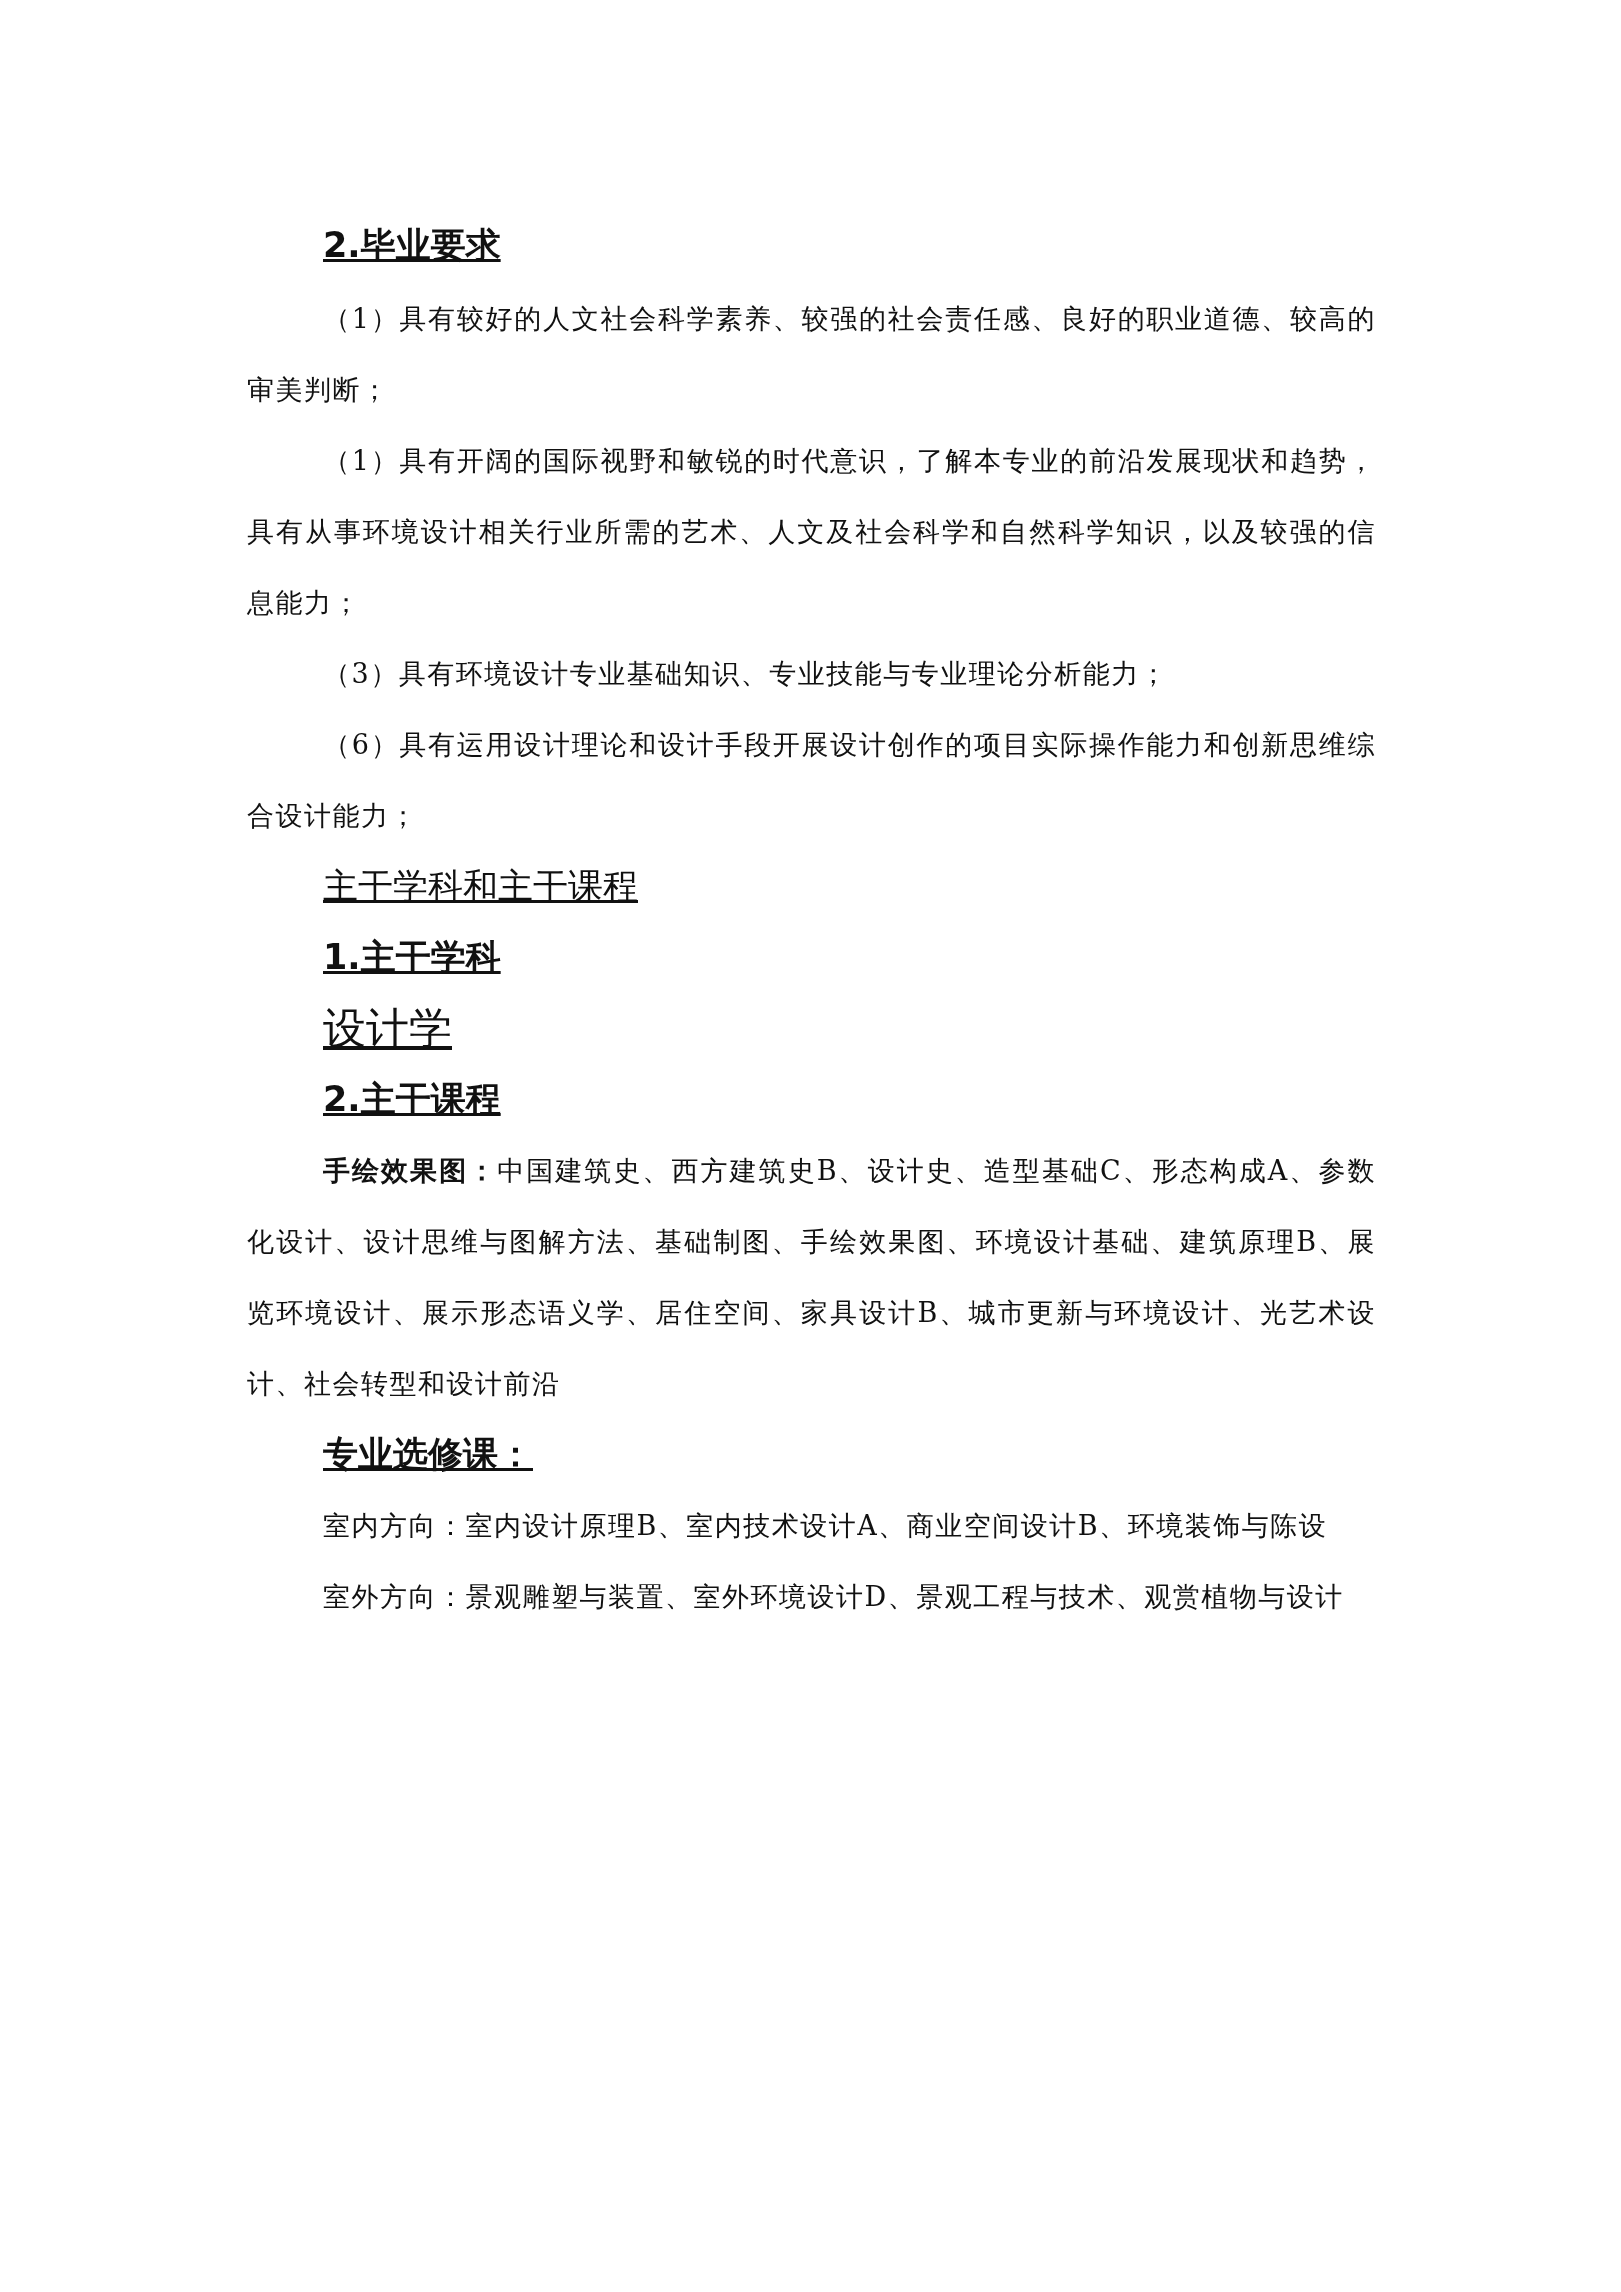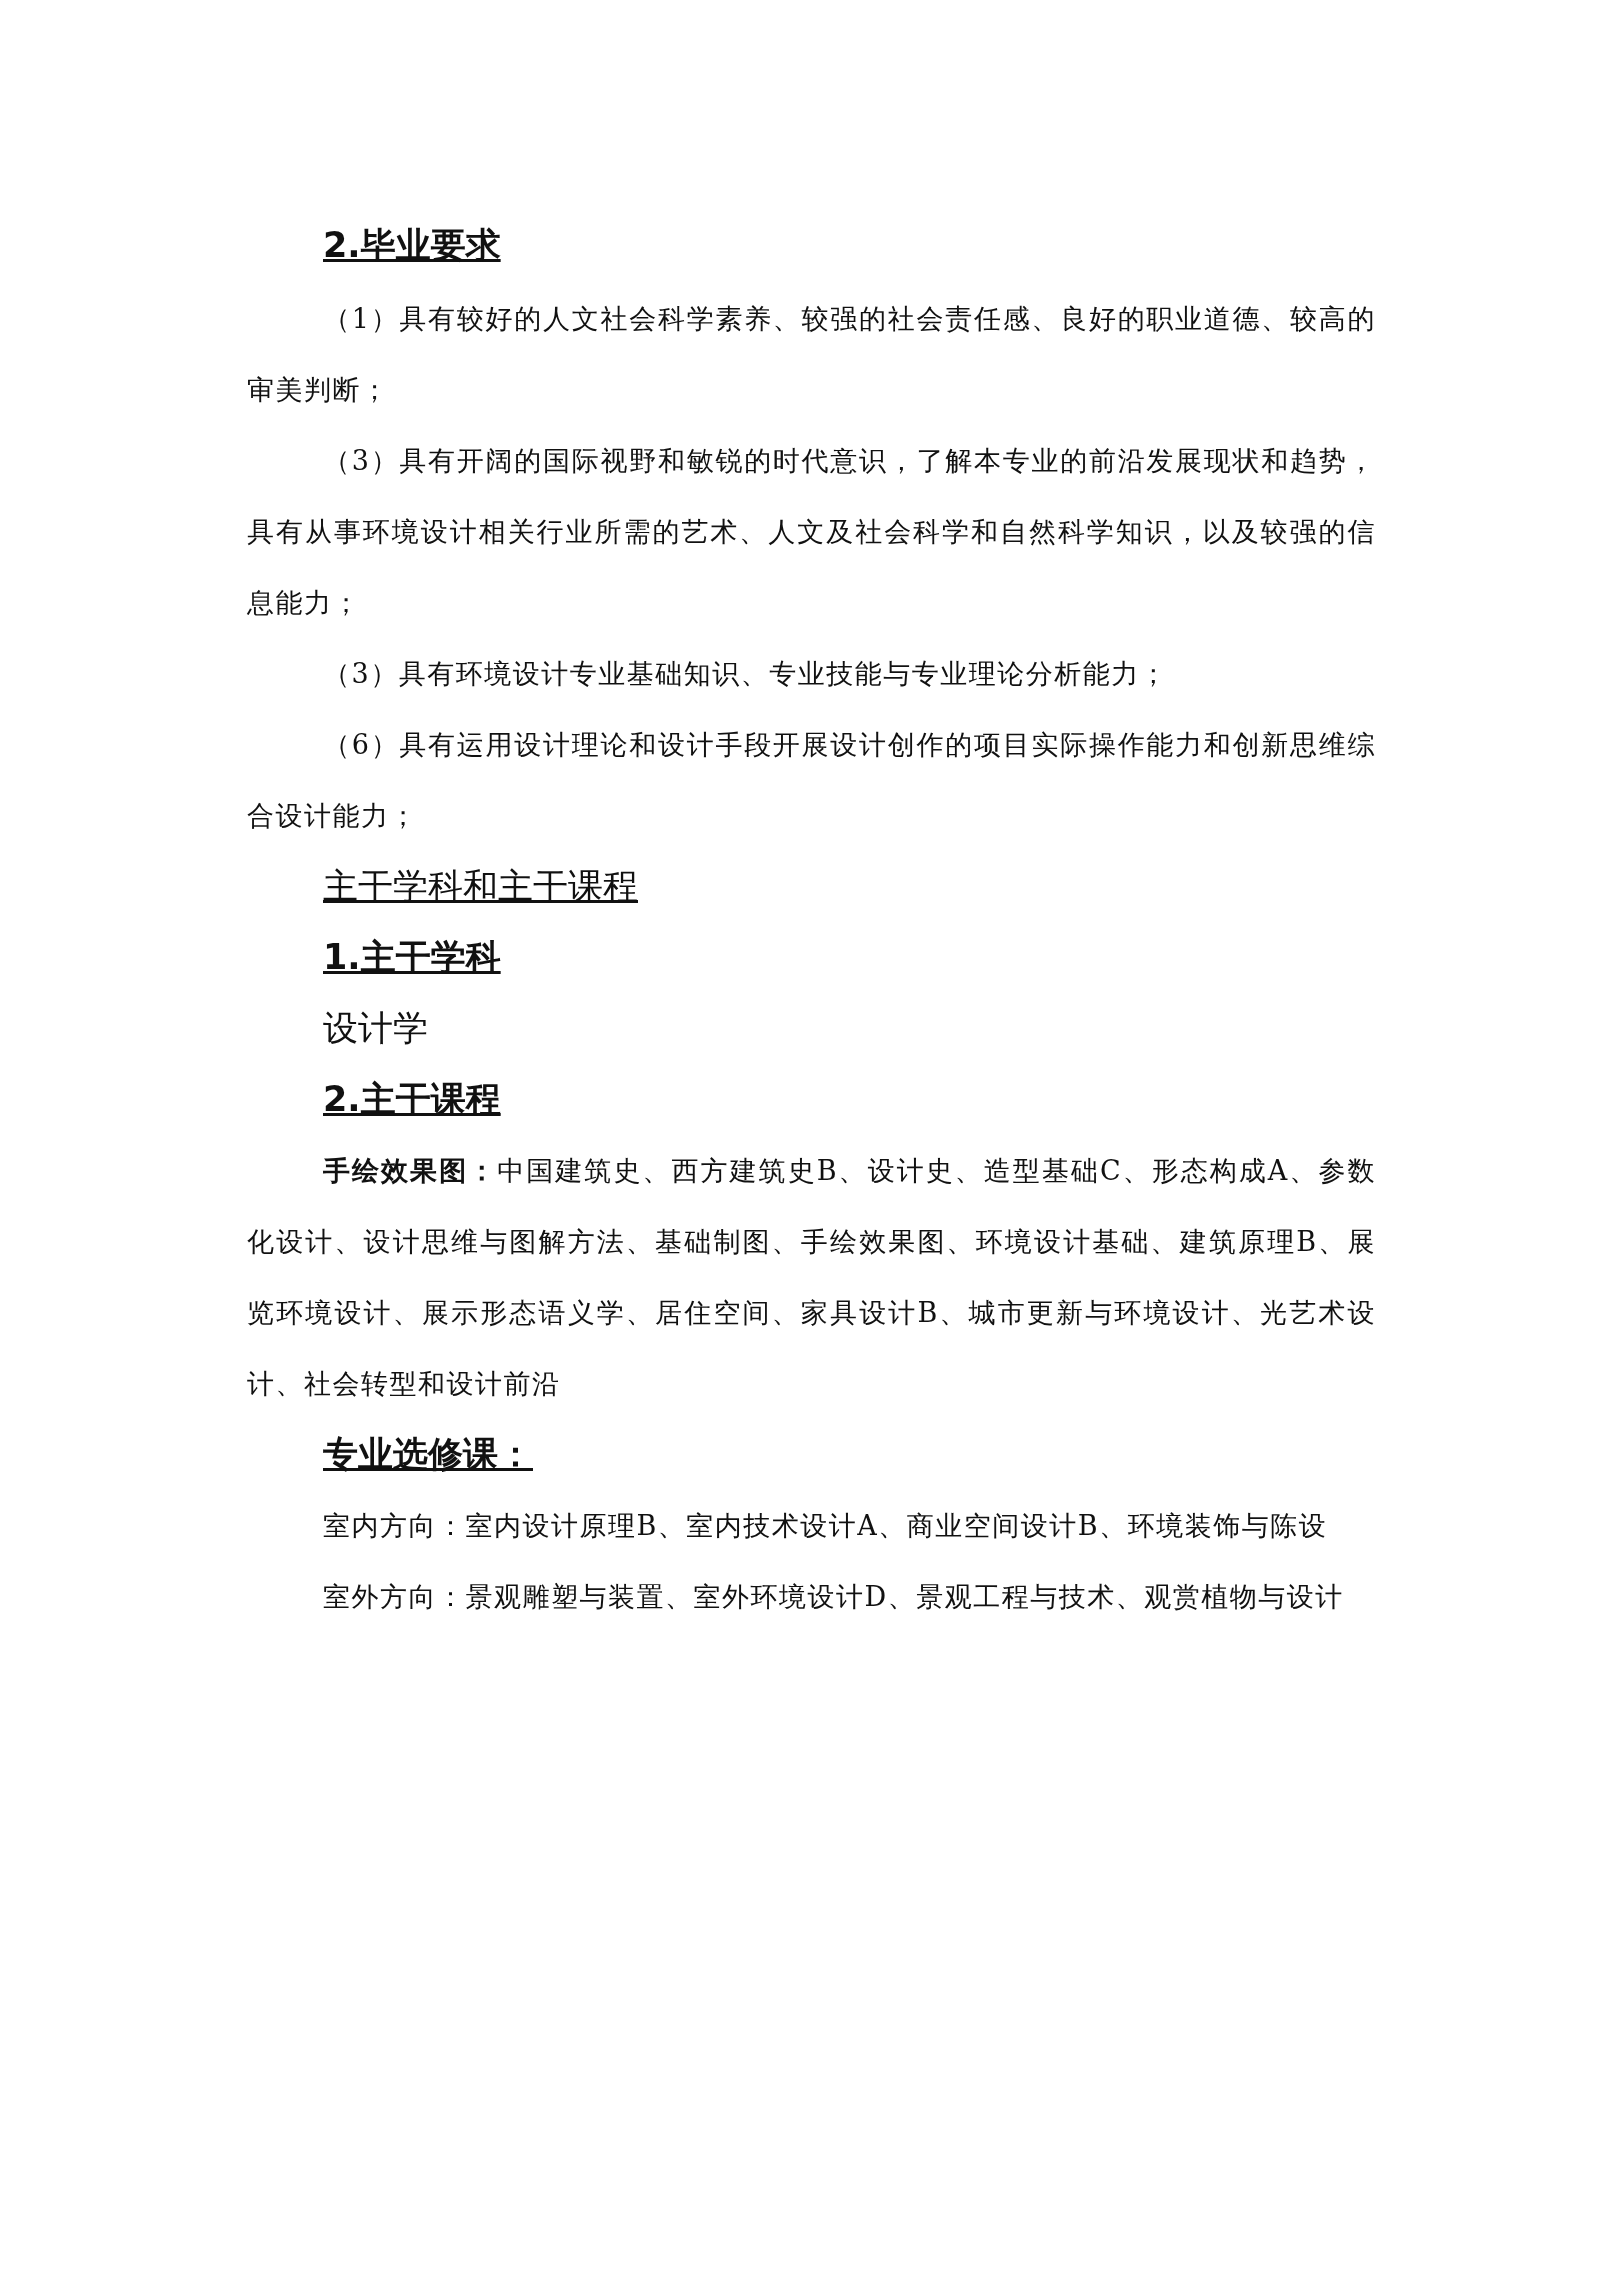--- a/index.html
+++ b/index.html
@@ -33,39 +33,40 @@
     .heading {
       font-size: 35px;
       line-height: 71px;
       padding-left: 76px;
       font-weight: bold;
       margin: 0;
       font-family: "DejaVu Sans", "Liberation Sans", sans-serif;
       text-decoration: underline;
     }
     .plain-indent {
-      font-size: 35px;
+      font-size: 43px;
       line-height: 71px;
       padding-left: 76px;
       margin: 0;
+      text-decoration: underline;
     }
     .bold-lead {
       font-weight: bold;
       font-family: "DejaVu Sans", "Liberation Sans", sans-serif;
     }
   </style>
 </head>
 <body>
 
 <div class="page">
 
   <p class="heading" style="margin-bottom:2px;">2.毕业要求</p>
 
   <p class="para">（1）具有较好的人文社会科学素养、较强的社会责任感、良好的职业道德、较高的审美判断；</p>
-  <p class="para">（3）具有开阔的国际视野和敏锐的时代意识，了解本专业的前沿发展现状和趋势，具有从事环境设计相关行业所需的艺术、人文及社会科学和自然科学知识，以及较强的信息能力；</p>
+  <p class="para">（1）具有开阔的国际视野和敏锐的时代意识，了解本专业的前沿发展现状和趋势，具有从事环境设计相关行业所需的艺术、人文及社会科学和自然科学知识，以及较强的信息能力；</p>
   <p class="para">（3）具有环境设计专业基础知识、专业技能与专业理论分析能力；</p>
   <p class="para">（6）具有运用设计理论和设计手段开展设计创作的项目实际操作能力和创新思维综合设计能力；</p>
 
   <p class="heading" style="font-weight:normal;">主干学科和主干课程</p>
 
   <p class="heading">1.主干学科</p>
 
   <p class="plain-indent">设计学</p>
 
   <p class="heading">2.主干课程</p>

